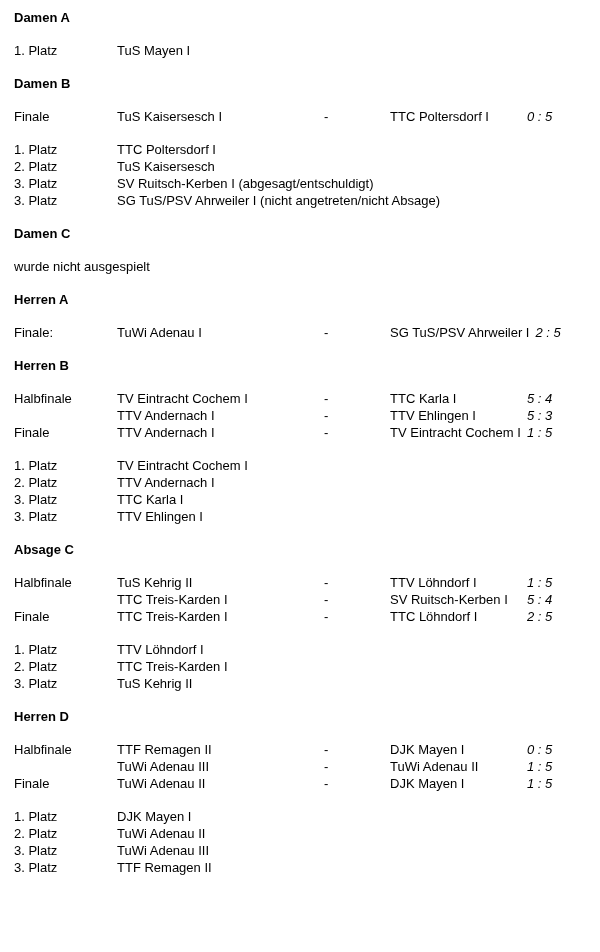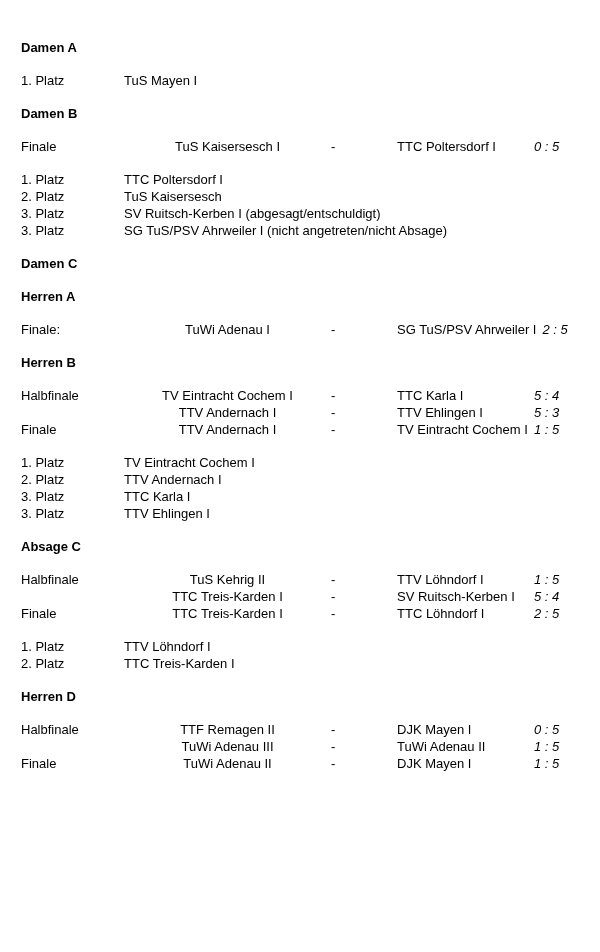--- a/index.html
+++ b/index.html
@@ -9,24 +9,23 @@
   }
   body {
     width: 600px;
     height: 952px;
     font-family: "Liberation Sans", "DejaVu Sans", sans-serif;
     font-size: 13px;
     color: #000000;
     overflow: hidden;
   }
   .page {
-    padding: 9px 0 0 21px;
+    padding: 9px 0 0 14px;
     box-sizing: border-box;
     width: 600px;
-    margin-top: 30px;
   }
   .section-title {
     font-weight: bold;
     font-size: 13px;
     line-height: 17px;
     margin: 0 0 16px 0;
     white-space: nowrap;
   }
   .block {
     margin: 0 0 16px 0;
@@ -38,21 +37,20 @@
   }
   .col-label, .col-rank {
     display: inline-block;
     width: 103px;
     vertical-align: top;
   }
   .col-team1 {
     display: inline-block;
     width: 207px;
     vertical-align: top;
-    text-align: center;
   }
   .col-dash {
     display: inline-block;
     width: 66px;
     vertical-align: top;
   }
   .col-team2 {
     display: inline-block;
     min-width: 137px;
     box-sizing: border-box;
@@ -101,20 +99,23 @@
         <span class="col-rank">3. Platz</span><span class="col-team">SV Ruitsch-Kerben I (abgesagt/entschuldigt)</span>
       </div>
       <div class="line">
         <span class="col-rank">3. Platz</span><span class="col-team">SG TuS/PSV Ahrweiler I (nicht angetreten/nicht Absage)</span>
       </div>
     </div>
   </div>
 
   <div>
     <div class="section-title">Damen C</div>
+    <div class="block">
+      <div class="line">wurde nicht ausgespielt</div>
+    </div>
   </div>
 
   <div>
     <div class="section-title">Herren A</div>
     <div class="block">
       <div class="line">
         <span class="col-label">Finale:</span><span class="col-team1">TuWi Adenau I</span><span class="col-dash">-</span><span class="col-team2">SG TuS/PSV Ahrweiler I</span><span class="col-score">2 : 5</span>
       </div>
     </div>
   </div>
@@ -161,31 +162,48 @@
         <span class="col-label">Finale</span><span class="col-team1">TTC Treis-Karden I</span><span class="col-dash">-</span><span class="col-team2">TTC Löhndorf I</span><span class="col-score">2 : 5</span>
       </div>
     </div>
     <div class="block">
       <div class="line">
         <span class="col-rank">1. Platz</span><span class="col-team">TTV Löhndorf I</span>
       </div>
       <div class="line">
         <span class="col-rank">2. Platz</span><span class="col-team">TTC Treis-Karden I</span>
       </div>
+      <div class="line">
+        <span class="col-rank">3. Platz</span><span class="col-team">TuS Kehrig II</span>
+      </div>
     </div>
   </div>
 
   <div>
     <div class="section-title">Herren D</div>
     <div class="block">
       <div class="line">
         <span class="col-label">Halbfinale</span><span class="col-team1">TTF Remagen II</span><span class="col-dash">-</span><span class="col-team2">DJK Mayen I</span><span class="col-score">0 : 5</span>
       </div>
       <div class="line">
         <span class="col-label"></span><span class="col-team1">TuWi Adenau III</span><span class="col-dash">-</span><span class="col-team2">TuWi Adenau II</span><span class="col-score">1 : 5</span>
       </div>
       <div class="line">
         <span class="col-label">Finale</span><span class="col-team1">TuWi Adenau II</span><span class="col-dash">-</span><span class="col-team2">DJK Mayen I</span><span class="col-score">1 : 5</span>
       </div>
     </div>
+    <div class="block">
+      <div class="line">
+        <span class="col-rank">1. Platz</span><span class="col-team">DJK Mayen I</span>
+      </div>
+      <div class="line">
+        <span class="col-rank">2. Platz</span><span class="col-team">TuWi Adenau II</span>
+      </div>
+      <div class="line">
+        <span class="col-rank">3. Platz</span><span class="col-team">TuWi Adenau III</span>
+      </div>
+      <div class="line">
+        <span class="col-rank">3. Platz</span><span class="col-team">TTF Remagen II</span>
+      </div>
+    </div>
   </div>
 
 </div>
 
 </body></html>

